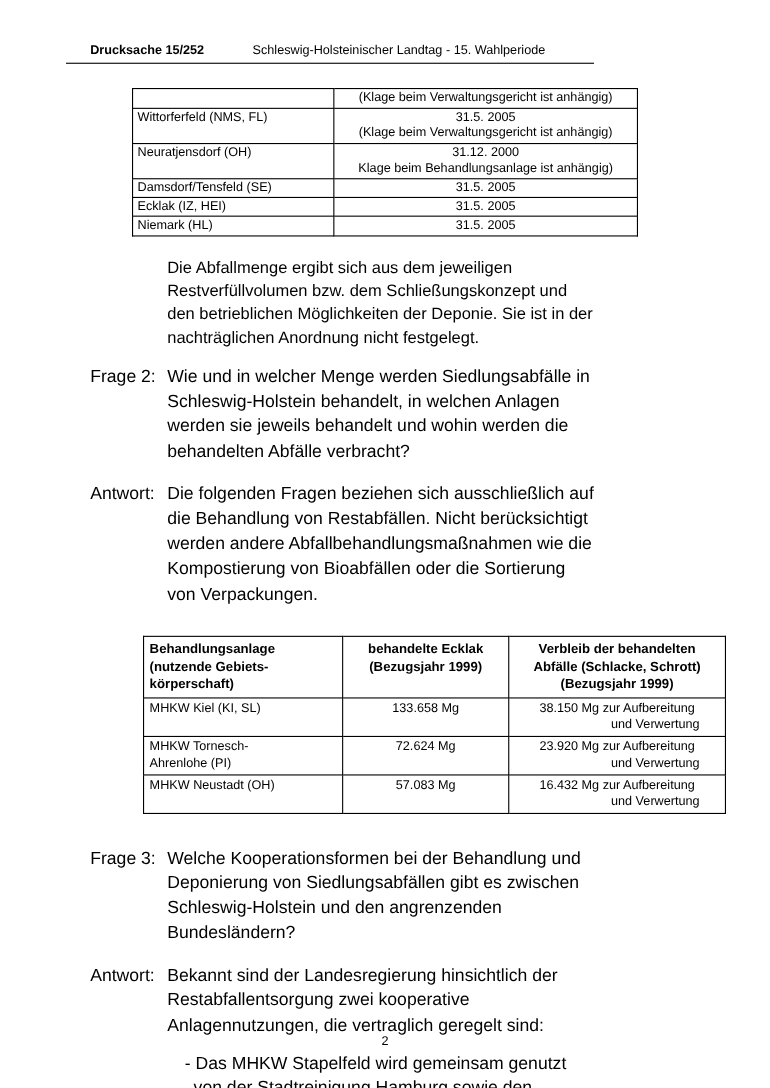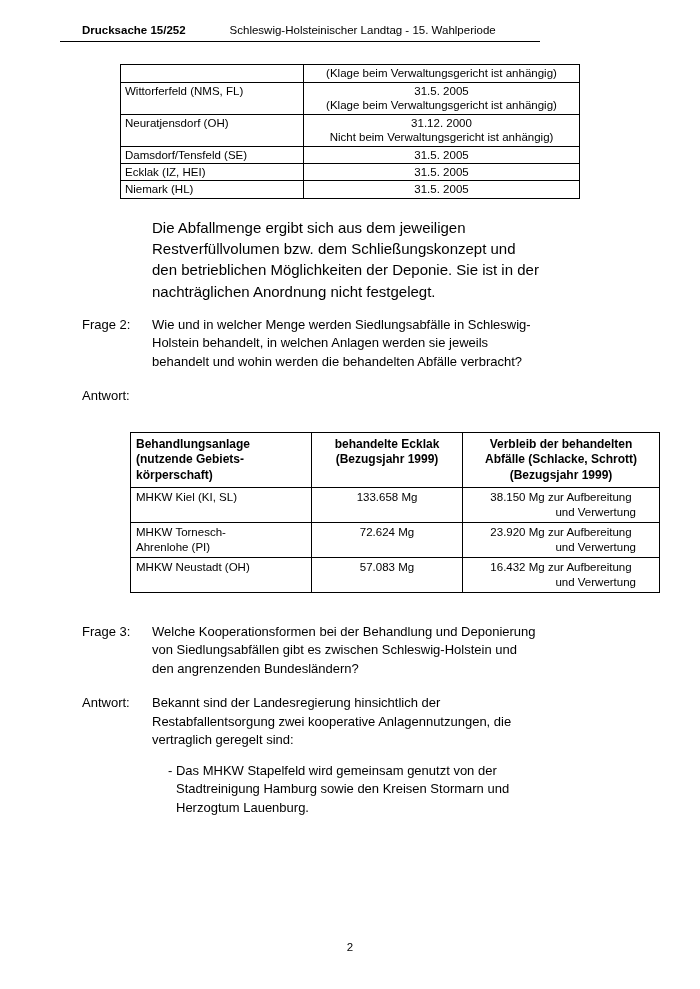--- a/index.html
+++ b/index.html
@@ -12,21 +12,21 @@
     background: #ffffff;
     font-family: "Liberation Sans", sans-serif;
     color: #000000;
     position: relative;
   }
   .page {
     position: relative;
     width: 600px;
     height: 989px;
     box-sizing: border-box;
-    padding: 24px 60px 20px 60px;
+    padding: 40px 60px 20px 60px;
   }
   
   .header {
     display: flex;
     align-items: baseline;
     font-size: 11.5px;
     padding-left: 22px;
     padding-bottom: 5px;
     border-bottom: 1.6px solid #000;
     margin-bottom: 22px;
@@ -67,21 +67,21 @@
   }
   
   .para {
     font-size: 15px;
     line-height: 1.42;
     margin-left: 92px;
     margin-bottom: 14px;
   }
   .qa {
     display: flex;
-    font-size: 13px;
+    font-size: 16px;
     line-height: 1.42;
     margin-bottom: 16px;
     justify-content: center;
   }
   .qa .label {
     width: 70px;
     flex: 0 0 70px;
     margin-left: 22px;
   }
   .qa .body {
@@ -169,21 +169,21 @@
         <td class="name">Wittorferfeld (NMS, FL)</td>
         <td class="val">
           <div>31.5. 2005</div>
           <div>(Klage beim Verwaltungsgericht ist anhängig)</div>
         </td>
       </tr>
       <tr>
         <td class="name">Neuratjensdorf (OH)</td>
         <td class="val">
           <div>31.12. 2000</div>
-          <div>Nicht beim Verwaltungsgericht ist anhängig)</div>
+          <div>Klage beim Behandlungsanlage ist anhängig)</div>
         </td>
       </tr>
       <tr>
         <td class="name">Damsdorf/Tensfeld (SE)</td>
         <td class="val">31.5. 2005</td>
       </tr>
       <tr>
         <td class="name">Ecklak (IZ, HEI)</td>
         <td class="val">31.5. 2005</td>
       </tr>
@@ -197,20 +197,21 @@
   <div class="para">Die Abfallmenge ergibt sich aus dem jeweiligen Restverfüllvolumen bzw. dem Schließungskonzept und den betrieblichen Möglichkeiten der Deponie. Sie ist in der nachträglichen Anordnung nicht festgelegt.</div>
 
   <div class="qa">
     <div class="label">Frage 2:</div>
     <div class="body">Wie und in welcher Menge werden Siedlungsabfälle in Schleswig-Holstein behandelt, in welchen Anlagen werden sie jeweils behandelt und wohin werden die behandelten Abfälle verbracht?</div>
   </div>
 
   <div class="qa">
     <div class="label">Antwort:</div>
     <div class="body">
+      <p>Die folgenden Fragen beziehen sich ausschließlich auf die Behandlung von Restabfällen. Nicht berücksichtigt werden andere Abfallbehandlungsmaßnahmen wie die Kompostierung von Bioabfällen oder die Sortierung von Verpackungen.</p>
     </div>
   </div>
 
   <table class="table-mhkw">
     <thead>
       <tr>
         <td class="c1 left">
           <div>Behandlungsanlage</div>
           <div>(nutzende Gebiets-</div>
           <div>körperschaft)</div>

